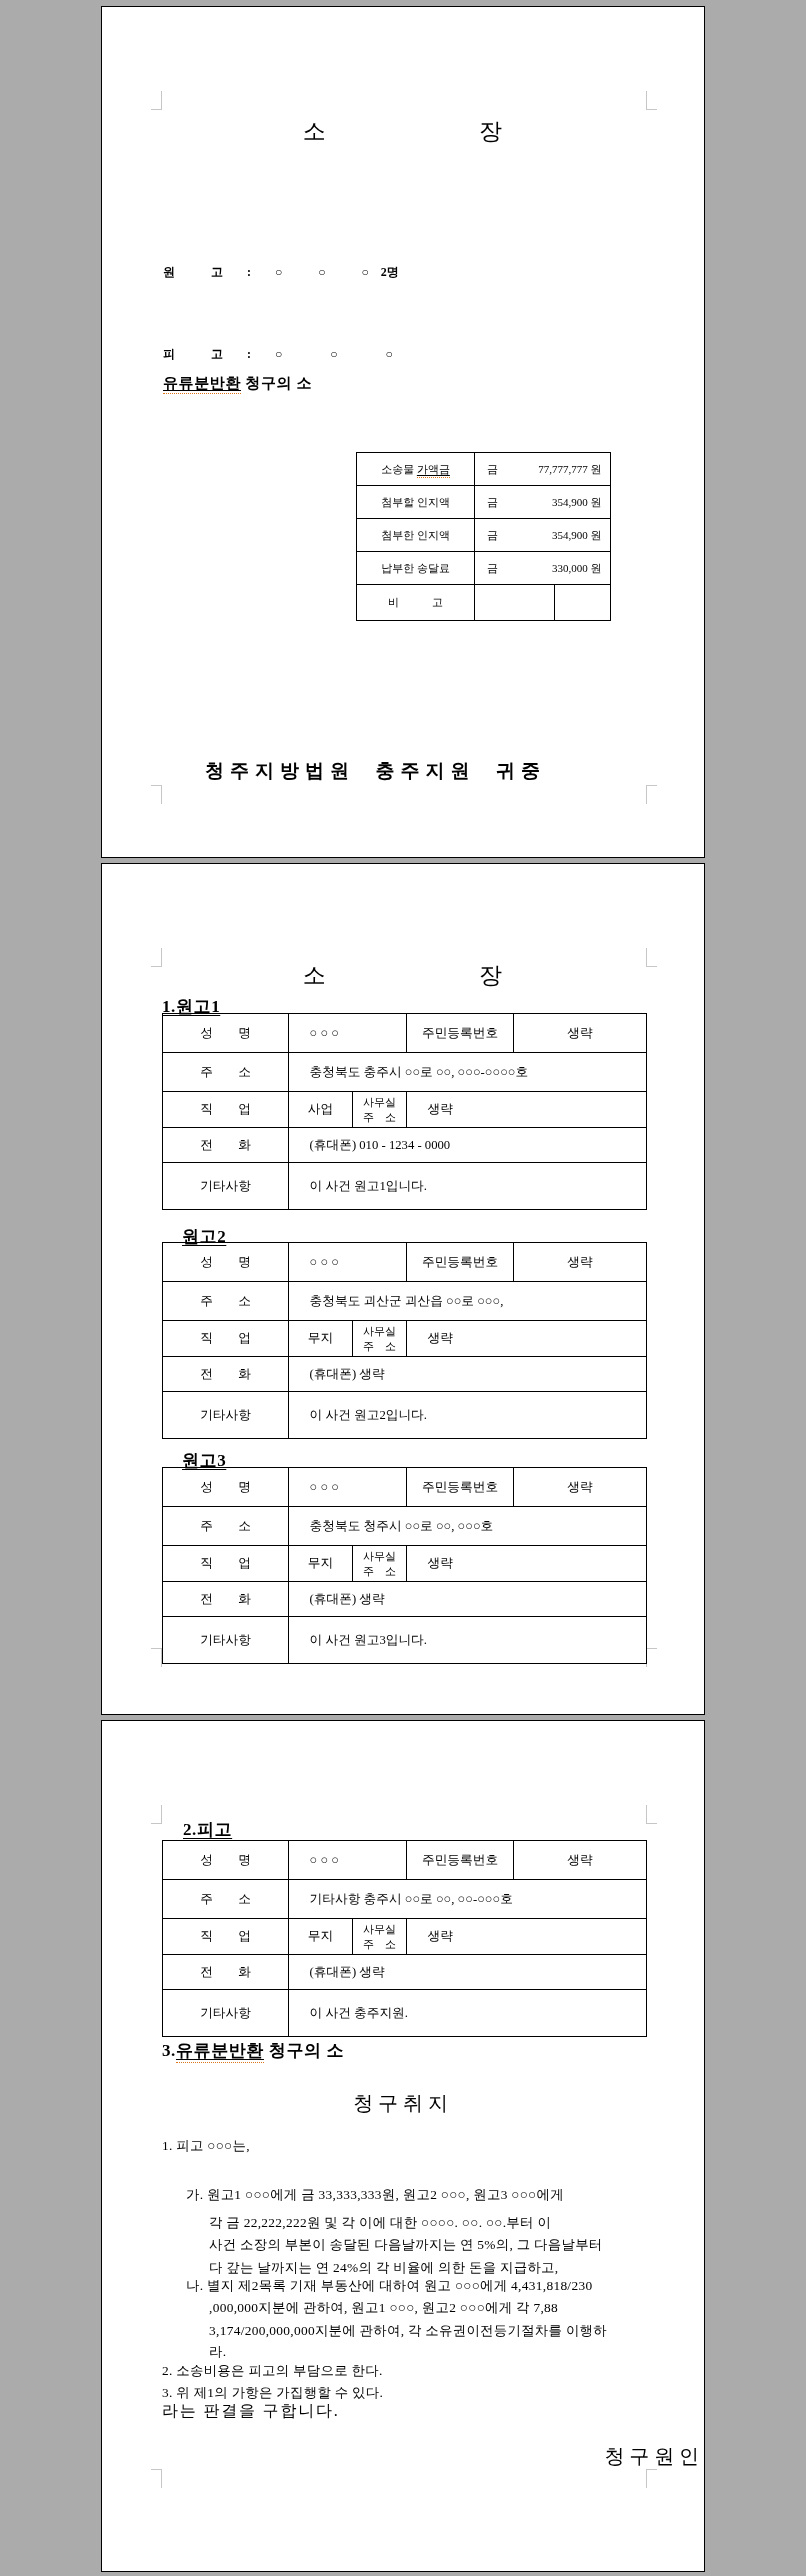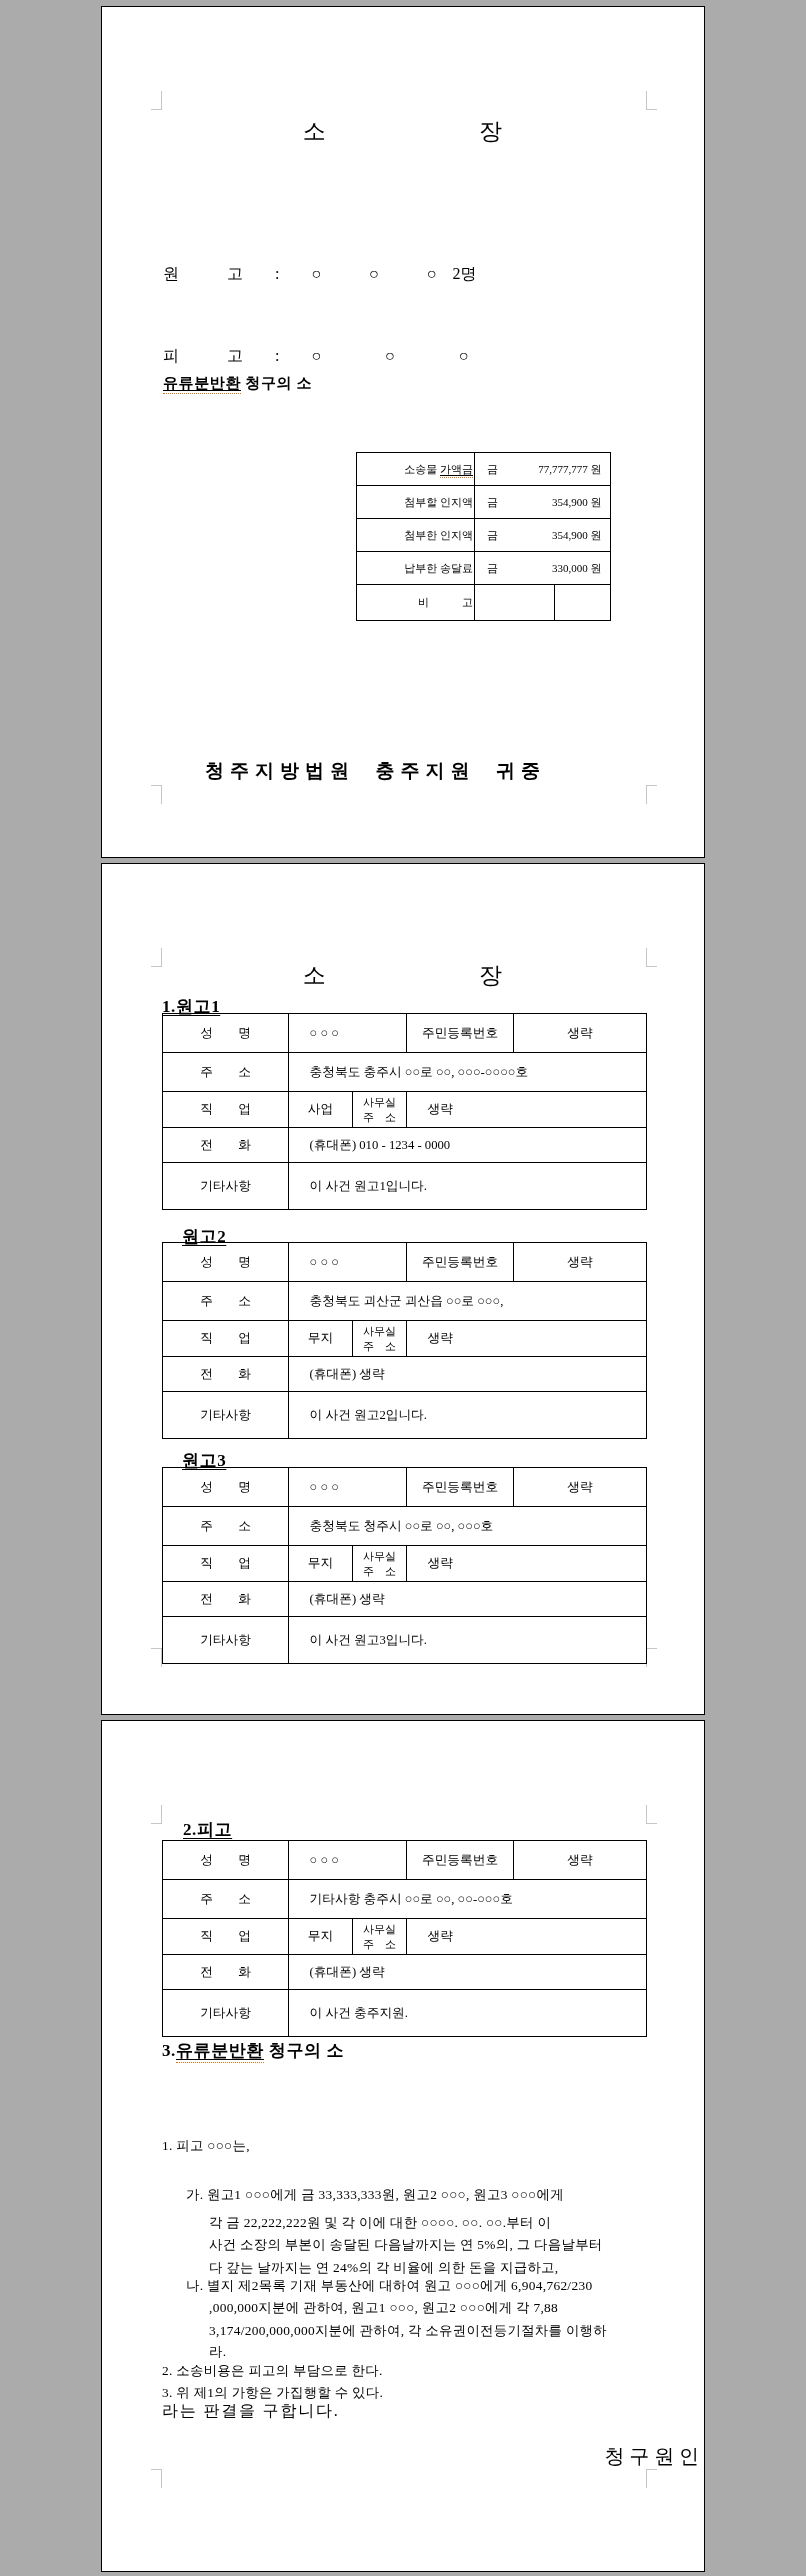--- a/index.html
+++ b/index.html
@@ -17,37 +17,37 @@
   .cm.br{border-left:1.2px solid #c6c6c6;border-top:1.2px solid #c6c6c6;left:544px;}
   .p1 .cm.bl,.p1 .cm.br{top:778px;}
   .p2 .cm.bl,.p2 .cm.br{top:784px;}
   .p3 .cm.bl,.p3 .cm.br{top:748px;}
 
   .abs{position:absolute;}
   .doc-title{left:0;width:100%;display:flex;justify-content:center;gap:152px;
              font-size:23px;letter-spacing:1.2px;}
   .p1 .doc-title{top:109px;} .p2 .doc-title{top:96px;}
 
-  .party-line{left:61px;font-size:16px;white-space:pre;}
+  .party-line{left:61px;font-size:12px;white-space:pre;font-weight:bold;}
   .plaintiff-line{top:257px;} .defendant-line{top:339px;}
 
   .case-title{left:61px;top:367px;font-size:15px;font-weight:bold;letter-spacing:0.6px;}
 
   
   .ul{text-decoration:underline;text-underline-offset:2.4px;}
   .usq{border-bottom:1.2px dotted #e0761c;padding-bottom:2.4px;}
 
   
   table{border-collapse:collapse;table-layout:fixed;}
   td{border:0.6px solid #000;vertical-align:middle;overflow:hidden;}
   .fee-table{left:254px;top:445px;}
   .fee-table table{border:1.2px solid #000;}
   .fee-table td{font-size:11px;height:30px;}
   .fee-table tr.last td{height:33px;}
-  .fee-table .lbl{text-align:right;}
+  .fee-table .lbl{text-align:center;}
   .fee-table .val{padding:0 8.5px 0 12px;}
   .fee-table .val .inner{display:flex;justify-content:space-between;align-items:center;}
 
   .court-line{left:103px;top:751px;font-size:19px;font-weight:bold;
               letter-spacing:6px;word-spacing:9.7px;}
 
   
   .sec-h{font-size:17px;font-weight:bold;letter-spacing:0.6px;}
   .sec-h .ul{text-underline-offset:3px;}
   .h-s0{left:60px;top:131px;} .h-s1{left:80px;top:361px;} .h-s2{left:80px;top:585px;}
@@ -341,27 +341,28 @@
         <tr class="r5">
           <td class="lbl">기타사항</td>
           <td class="cellL" colspan="4">이 사건 충주지원.</td>
         </tr>
       </tbody>
         </table>
     </div>
 
     <div class="abs sec-h h-claim"><span>3.</span><span class="usq"><span class="ul">유류분반환</span></span><span> 청구의 소</span></div>
 
+    <div class="abs purport-title">청구취지</div>
 
     <div class="abs bline ind0 ly0">1. 피고 ○○○는,</div>
     <div class="abs bline ind1 ly1">가. 원고1 ○○○에게 금 33,333,333원, 원고2 ○○○, 원고3 ○○○에게</div>
     <div class="abs bline ind2 ly2">각 금 22,222,222원 및 각 이에 대한 ○○○○. ○○. ○○.부터 이</div>
     <div class="abs bline ind2 ly3">사건 소장의 부본이 송달된 다음날까지는 연 5%의, 그 다음날부터</div>
     <div class="abs bline ind2 ly4">다 갚는 날까지는 연 24%의 각 비율에 의한 돈을 지급하고,</div>
-    <div class="abs bline ind1 ly5">나. 별지 제2목록 기재 부동산에 대하여 원고 ○○○에게 6,904,762/230</div>
+    <div class="abs bline ind1 ly5">나. 별지 제2목록 기재 부동산에 대하여 원고 ○○○에게 4,431,818/230</div>
     <div class="abs bline ind2 ly6">,000,000지분에 관하여, 원고1 ○○○, 원고2 ○○○에게 각 7,88</div>
     <div class="abs bline ind2 ly7">3,174/200,000,000지분에 관하여, 각 소유권이전등기절차를 이행하</div>
     <div class="abs bline ind2 ly8">라.</div>
     <div class="abs bline ind0 ly9">2. 소송비용은 피고의 부담으로 한다.</div>
     <div class="abs bline ind0 ly10">3. 위 제1의 가항은 가집행할 수 있다.</div>
 
     <div class="abs closing">라는 판결을 구합니다.</div>
 
     <div class="abs cause-title">청구원인</div>
   </div>

